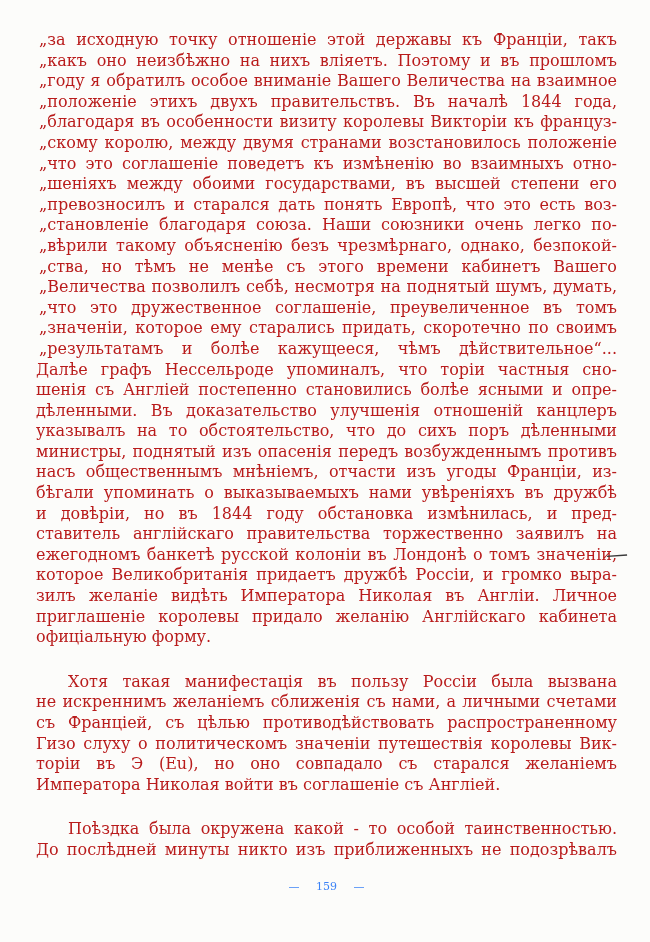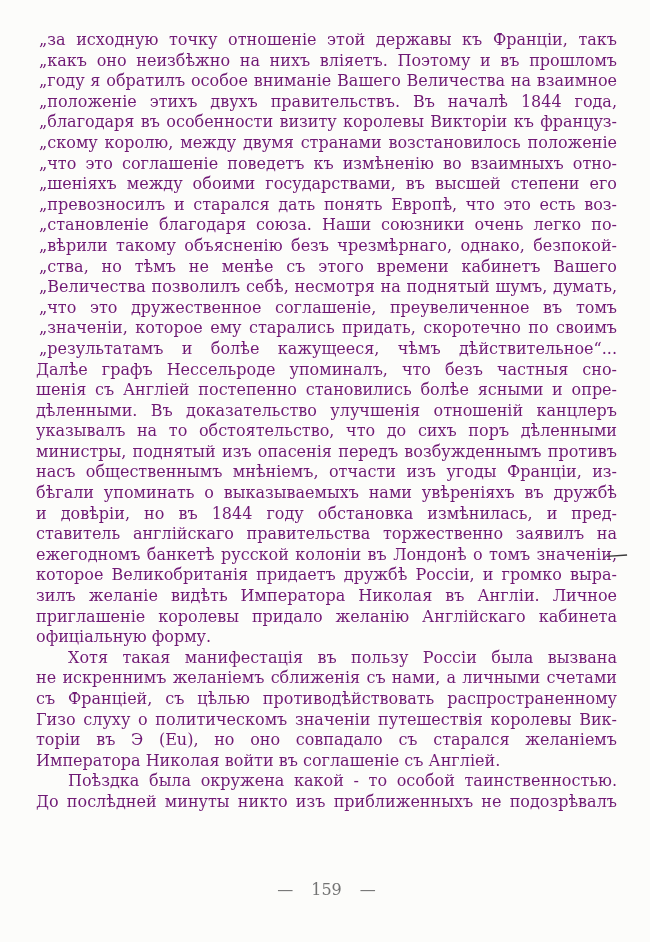--- a/index.html
+++ b/index.html
@@ -20,64 +20,64 @@
     line-height: 20.6px;
     color: #212121;
   }
   .line {
     text-align: justify;
     text-align-last: justify;
     white-space: normal;
   }
   .line.nj { text-align-last: left; }
   .line.qh { padding-left: 15px; text-indent: -12px; }
-  .line.ind { text-indent: 32px; }
+  .line.ind { text-indent: 32px; margin-top: 24px; }
   .it { font-style: italic; }
   #page-number {
     position: absolute;
     left: 36px;
     top: 880px;
     width: 581px;
     text-align: center;
-    font-size: 16px;
-    color: #737373;
+    font-size: 11px;
+    color: #3b82f6;
     word-spacing: 13px;
   }
   #margin-mark {
     position: absolute;
     left: 606px;
     top: 543px;
     width: 38px;
     font-size: 22px;
     color: #3a3a3a;
     transform: rotate(-4deg);
     line-height: 22px;
   }
 </style>
 </head>
 <body style="background: rgb(252, 252, 250);">
 
-<div id="text-block" style="color: #701a75;">
+<div id="text-block" style="color: #b91c1c;">
     <div class="line qh"><span>„за исходную точку отношеніе этой державы къ Франціи, такъ</span></div>
     <div class="line qh"><span>„какъ оно неизбѣжно на нихъ вліяетъ. Поэтому и въ прошломъ</span></div>
     <div class="line qh"><span>„году я обратилъ особое вниманіе Вашего Величества на взаимное</span></div>
     <div class="line qh"><span>„положеніе этихъ двухъ правительствъ. Въ началѣ 1844 года,</span></div>
     <div class="line qh"><span>„благодаря въ особенности визиту королевы Викторіи къ француз-</span></div>
     <div class="line qh"><span>„скому королю, между двумя странами возстановилось положеніе</span></div>
     <div class="line qh"><span>„что это соглашеніе поведетъ къ измѣненію во взаимныхъ отно-</span></div>
     <div class="line qh"><span>„шеніяхъ между обоими государствами, въ высшей степени его</span></div>
     <div class="line qh"><span>„превозносилъ и старался дать понять Европѣ, что это есть воз-</span></div>
     <div class="line qh"><span>„становленіе благодаря союза. Наши союзники очень легко по-</span></div>
     <div class="line qh"><span>„вѣрили такому объясненію безъ чрезмѣрнаго, однако, безпокой-</span></div>
     <div class="line qh"><span>„ства, но тѣмъ не менѣе съ этого времени кабинетъ Вашего</span></div>
     <div class="line qh"><span>„Величества позволилъ себѣ, несмотря на поднятый шумъ, думать,</span></div>
     <div class="line qh"><span>„что это дружественное соглашеніе, преувеличенное въ томъ</span></div>
     <div class="line qh"><span>„значеніи, которое ему старались придать, скоротечно по своимъ</span></div>
     <div class="line qh"><span>„результатамъ и болѣе кажущееся, чѣмъ дѣйствительное“...</span></div>
-    <div class="line"><span>Далѣе графъ Нессельроде упоминалъ, что безъ частныя сно-</span></div>
+    <div class="line"><span>Далѣе графъ Нессельроде упоминалъ, что торіи частныя сно-</span></div>
     <div class="line"><span>шенія съ Англіей постепенно становились болѣе ясными и опре-</span></div>
     <div class="line"><span>дѣленными. Въ доказательство улучшенія отношеній канцлеръ</span></div>
     <div class="line"><span>указывалъ на то обстоятельство, что до сихъ поръ дѣленными</span></div>
     <div class="line"><span>министры, поднятый изъ опасенія передъ возбужденнымъ противъ</span></div>
     <div class="line"><span>насъ общественнымъ мнѣніемъ, отчасти изъ угоды Франціи, из-</span></div>
     <div class="line"><span>бѣгали упоминать о выказываемыхъ нами увѣреніяхъ въ дружбѣ</span></div>
     <div class="line"><span>и довѣріи, но въ 1844 году обстановка измѣнилась, и пред-</span></div>
     <div class="line"><span>ставитель англійскаго правительства торжественно заявилъ на</span></div>
     <div class="line"><span>ежегодномъ банкетѣ русской колоніи въ Лондонѣ о томъ значеніи,</span></div>
     <div class="line"><span>которое Великобританія придаетъ дружбѣ Россіи, и громко выра-</span></div>

